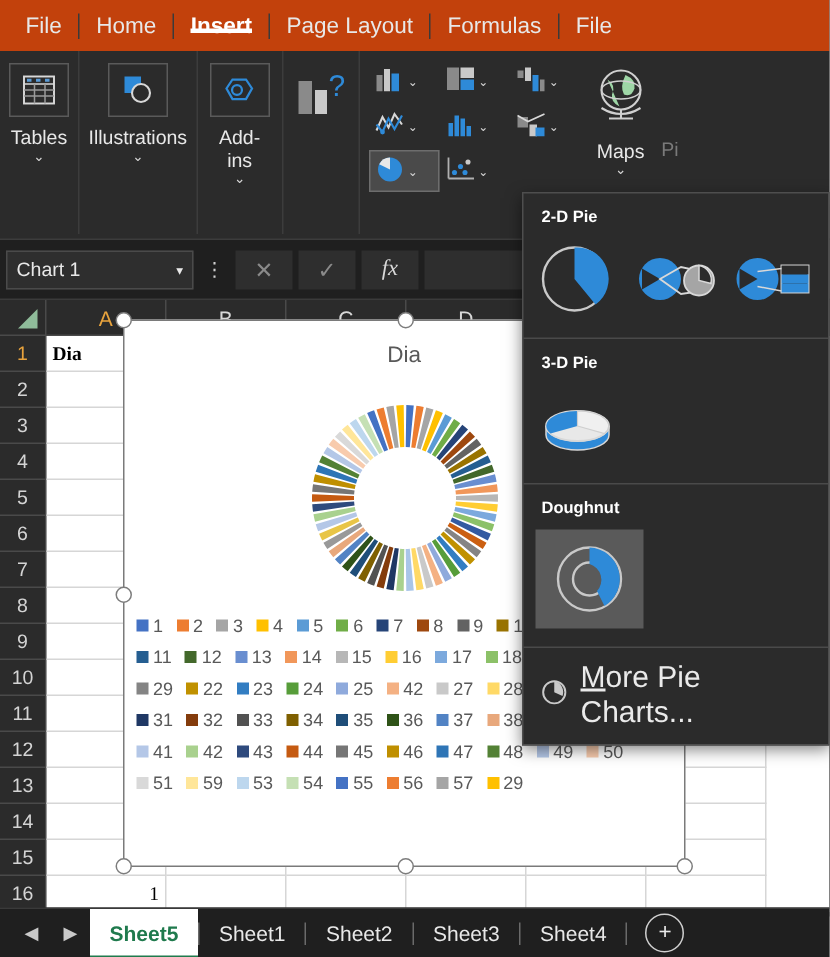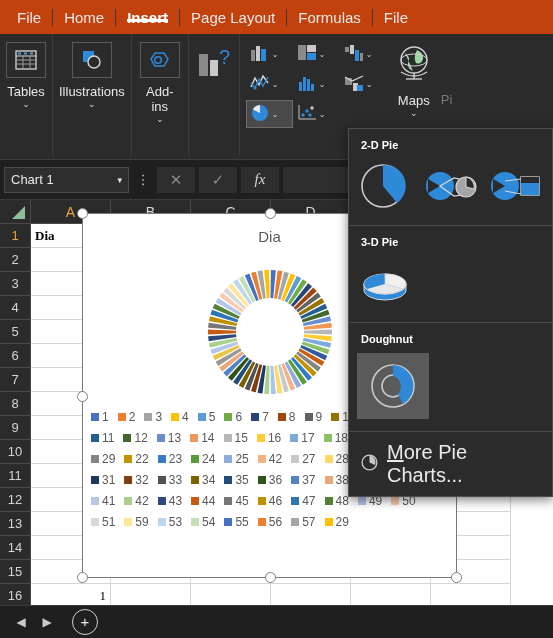--- a/index.html
+++ b/index.html
@@ -896,14 +896,26 @@
         <path d="M8.5 8.5 L8.5 1.1 A7.4 7.4 0 0 1 14 11 Z" fill="#c9c9c9"></path>
       </svg>
     </span>
     <span><span class="u">M</span><span>ore Pie Charts...</span></span>
   </div>
 </div>
 
 <div id="sheet-bar">
   <div class="navarr">◀</div>
   <div class="navarr">▶</div>
+  <div id="sheet-tabs" style="display:flex;align-items:center">
+      <div class="sheet-tab active">Sheet5</div>
+      <div class="tab-sep"></div>
+      <div class="sheet-tab">Sheet1</div>
+      <div class="tab-sep"></div>
+      <div class="sheet-tab">Sheet2</div>
+      <div class="tab-sep"></div>
+      <div class="sheet-tab">Sheet3</div>
+      <div class="tab-sep"></div>
+      <div class="sheet-tab">Sheet4</div>
+      <div class="tab-sep"></div>
+    </div>
   <div id="add-sheet">+</div>
 </div>
 
 </body></html>

